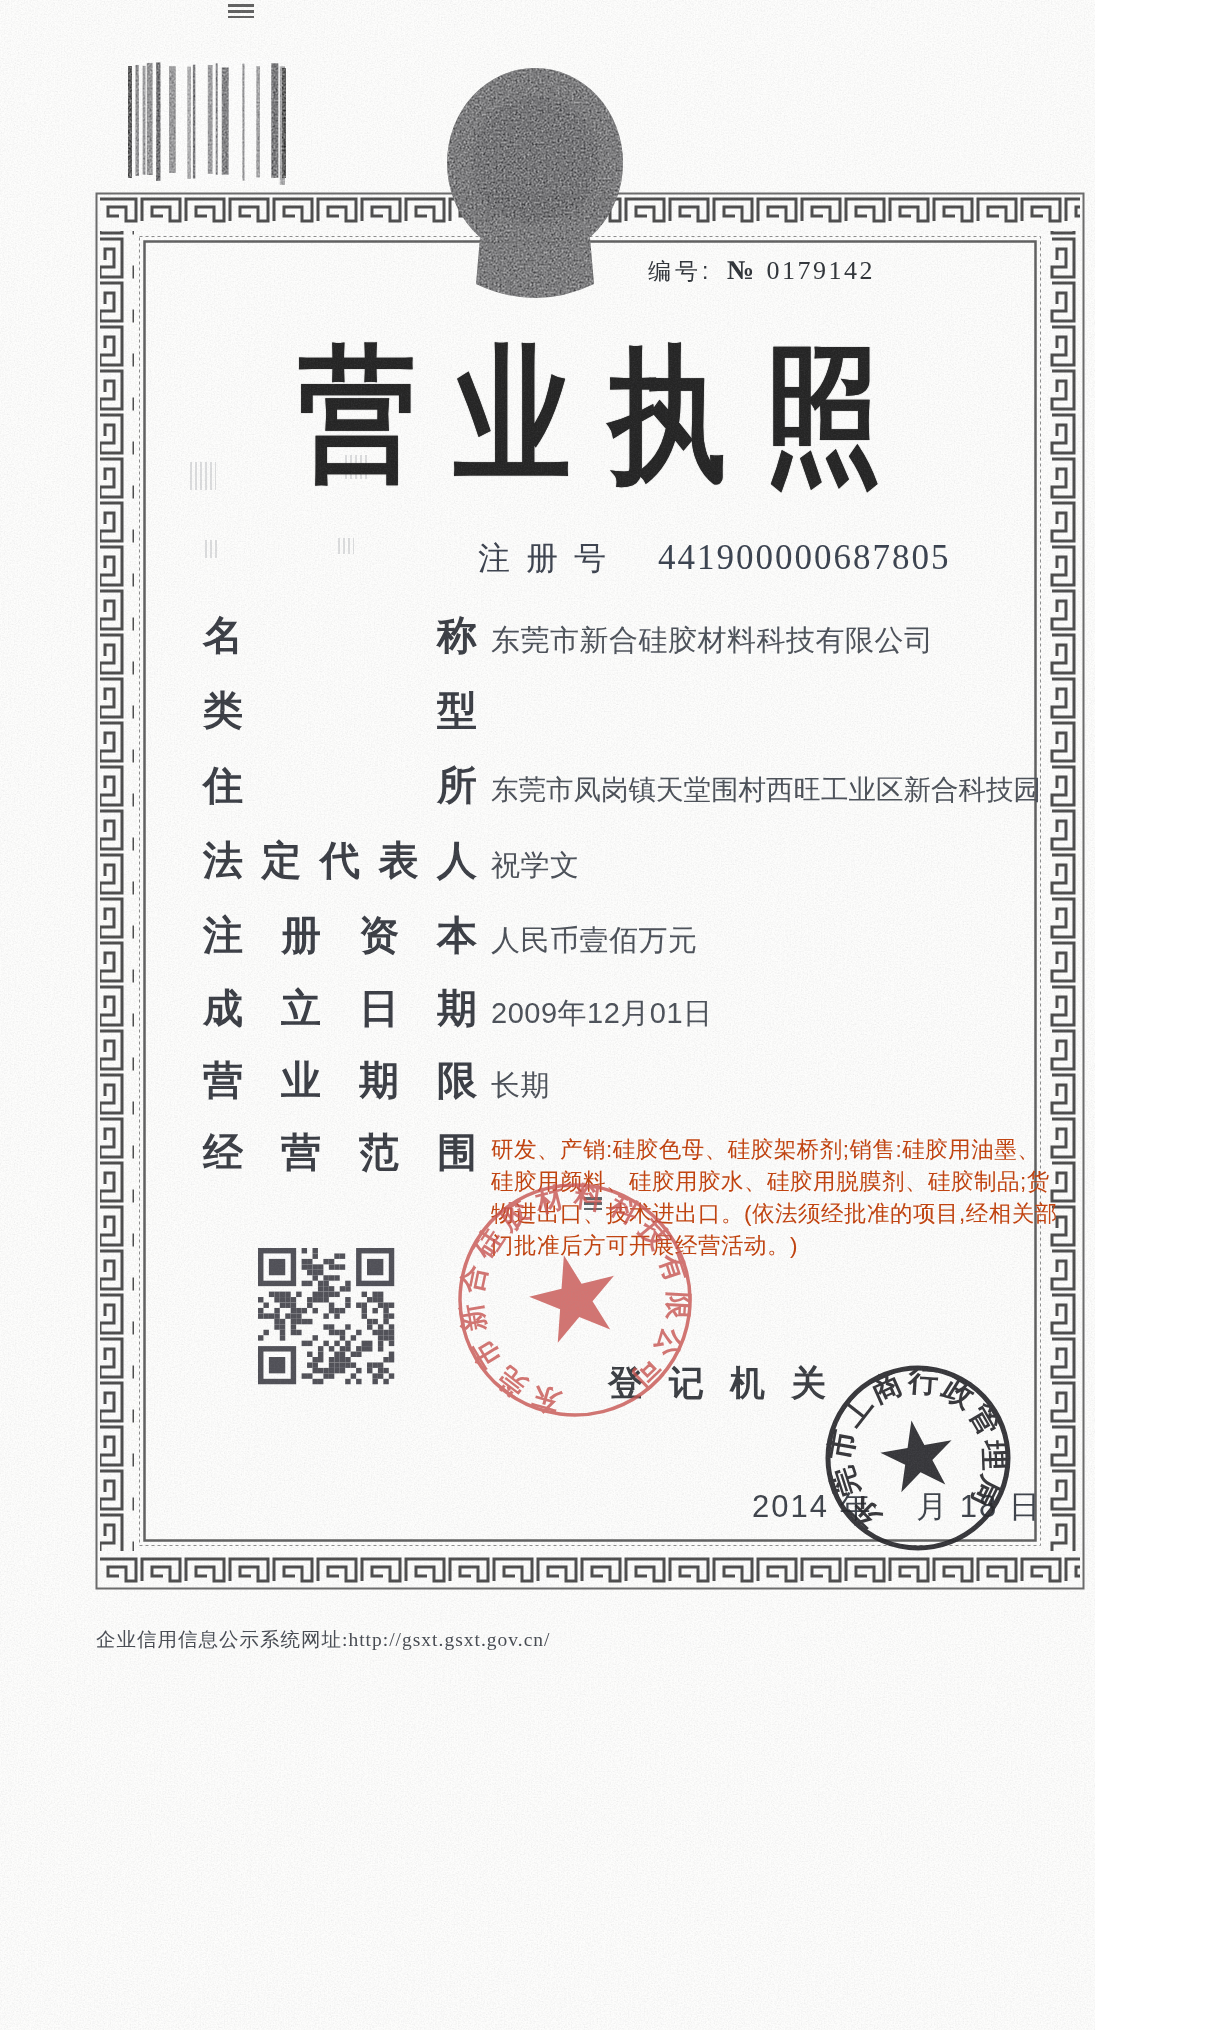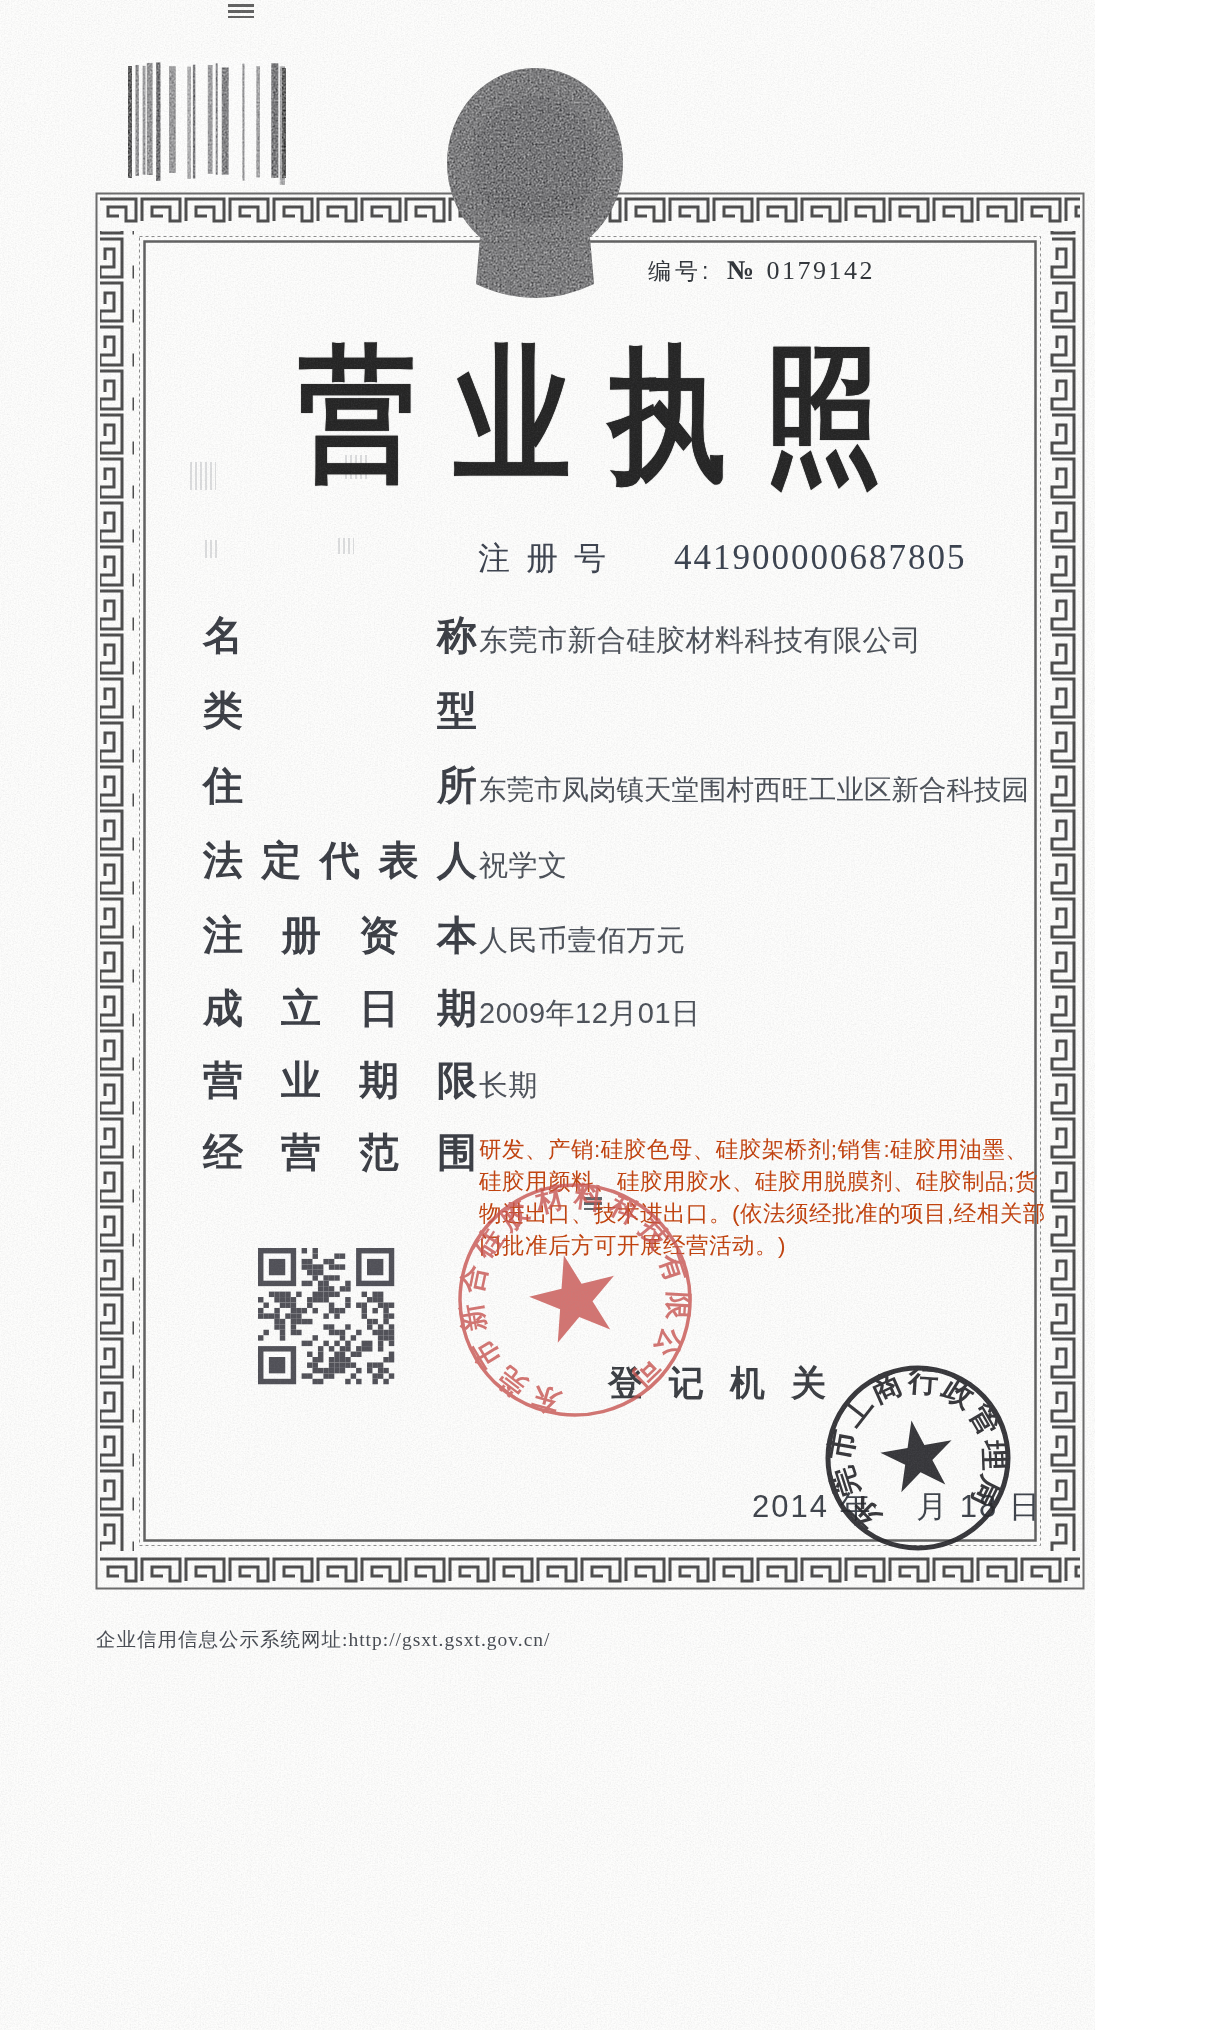--- a/index.html
+++ b/index.html
@@ -28,30 +28,30 @@
   #serial .s-no{font-family:"Liberation Serif","DejaVu Serif",serif;font-weight:bold;font-size:27px;margin-left:10px;}
   #serial .s-num{font-family:"Liberation Serif","DejaVu Serif",serif;font-size:26px;letter-spacing:2.5px;margin-left:8px;}
 
   
   #title{left:95px;top:338px;width:990px;text-align:center;z-index:3;
     font-size:146px;line-height:1.05;font-weight:900;color:#242424;
     letter-spacing:48px;text-indent:48px;transform:scaleX(.8);transform-origin:center;
     text-shadow:0 0 1px #2a2a2a;}
 
   
-  #regno{left:478px;top:537px;z-index:3;display:flex;align-items:baseline;gap:52px;white-space:nowrap;}
+  #regno{left:478px;top:537px;z-index:3;display:flex;align-items:baseline;gap:36px;white-space:nowrap;}
   #regno .r-label{font-size:32px;letter-spacing:16px;color:#3c424e;font-weight:500;}
   #regno .r-value{font-family:"Liberation Serif","DejaVu Serif",serif;font-size:35px;letter-spacing:2px;color:#39414e;}
 
   
   #fields{left:203px;top:612px;width:862px;height:640px;z-index:3;}
   .row{position:absolute;left:0;width:862px;height:62px;}
   .flabel{display:flex;justify-content:space-between;width:274px;font-size:40px;line-height:1;
           font-weight:600;color:#3a3d44;}
-  .fvalue{position:absolute;left:276px;top:8px;width:575px;font-size:29px;line-height:1.2;
+  .fvalue{position:absolute;left:288px;top:8px;width:575px;font-size:29px;line-height:1.2;
           color:#4b5058;letter-spacing:.5px;white-space:nowrap;}
   .fvalue.compact{font-size:27.5px;letter-spacing:0;}
   .fvalue.scope{top:2px;font-size:22.5px;line-height:1.42;white-space:normal;color:#c2410c;font-weight:500;width:572px;}
 
   
   #scope-mark{left:584px;top:1197px;width:18px;height:13px;opacity:.85;
     background:repeating-linear-gradient(180deg,#46494e 0 2.5px,transparent 2.5px 5.5px);}
 
   
   #qr{left:256px;top:1246px;z-index:3;opacity:.9;}

